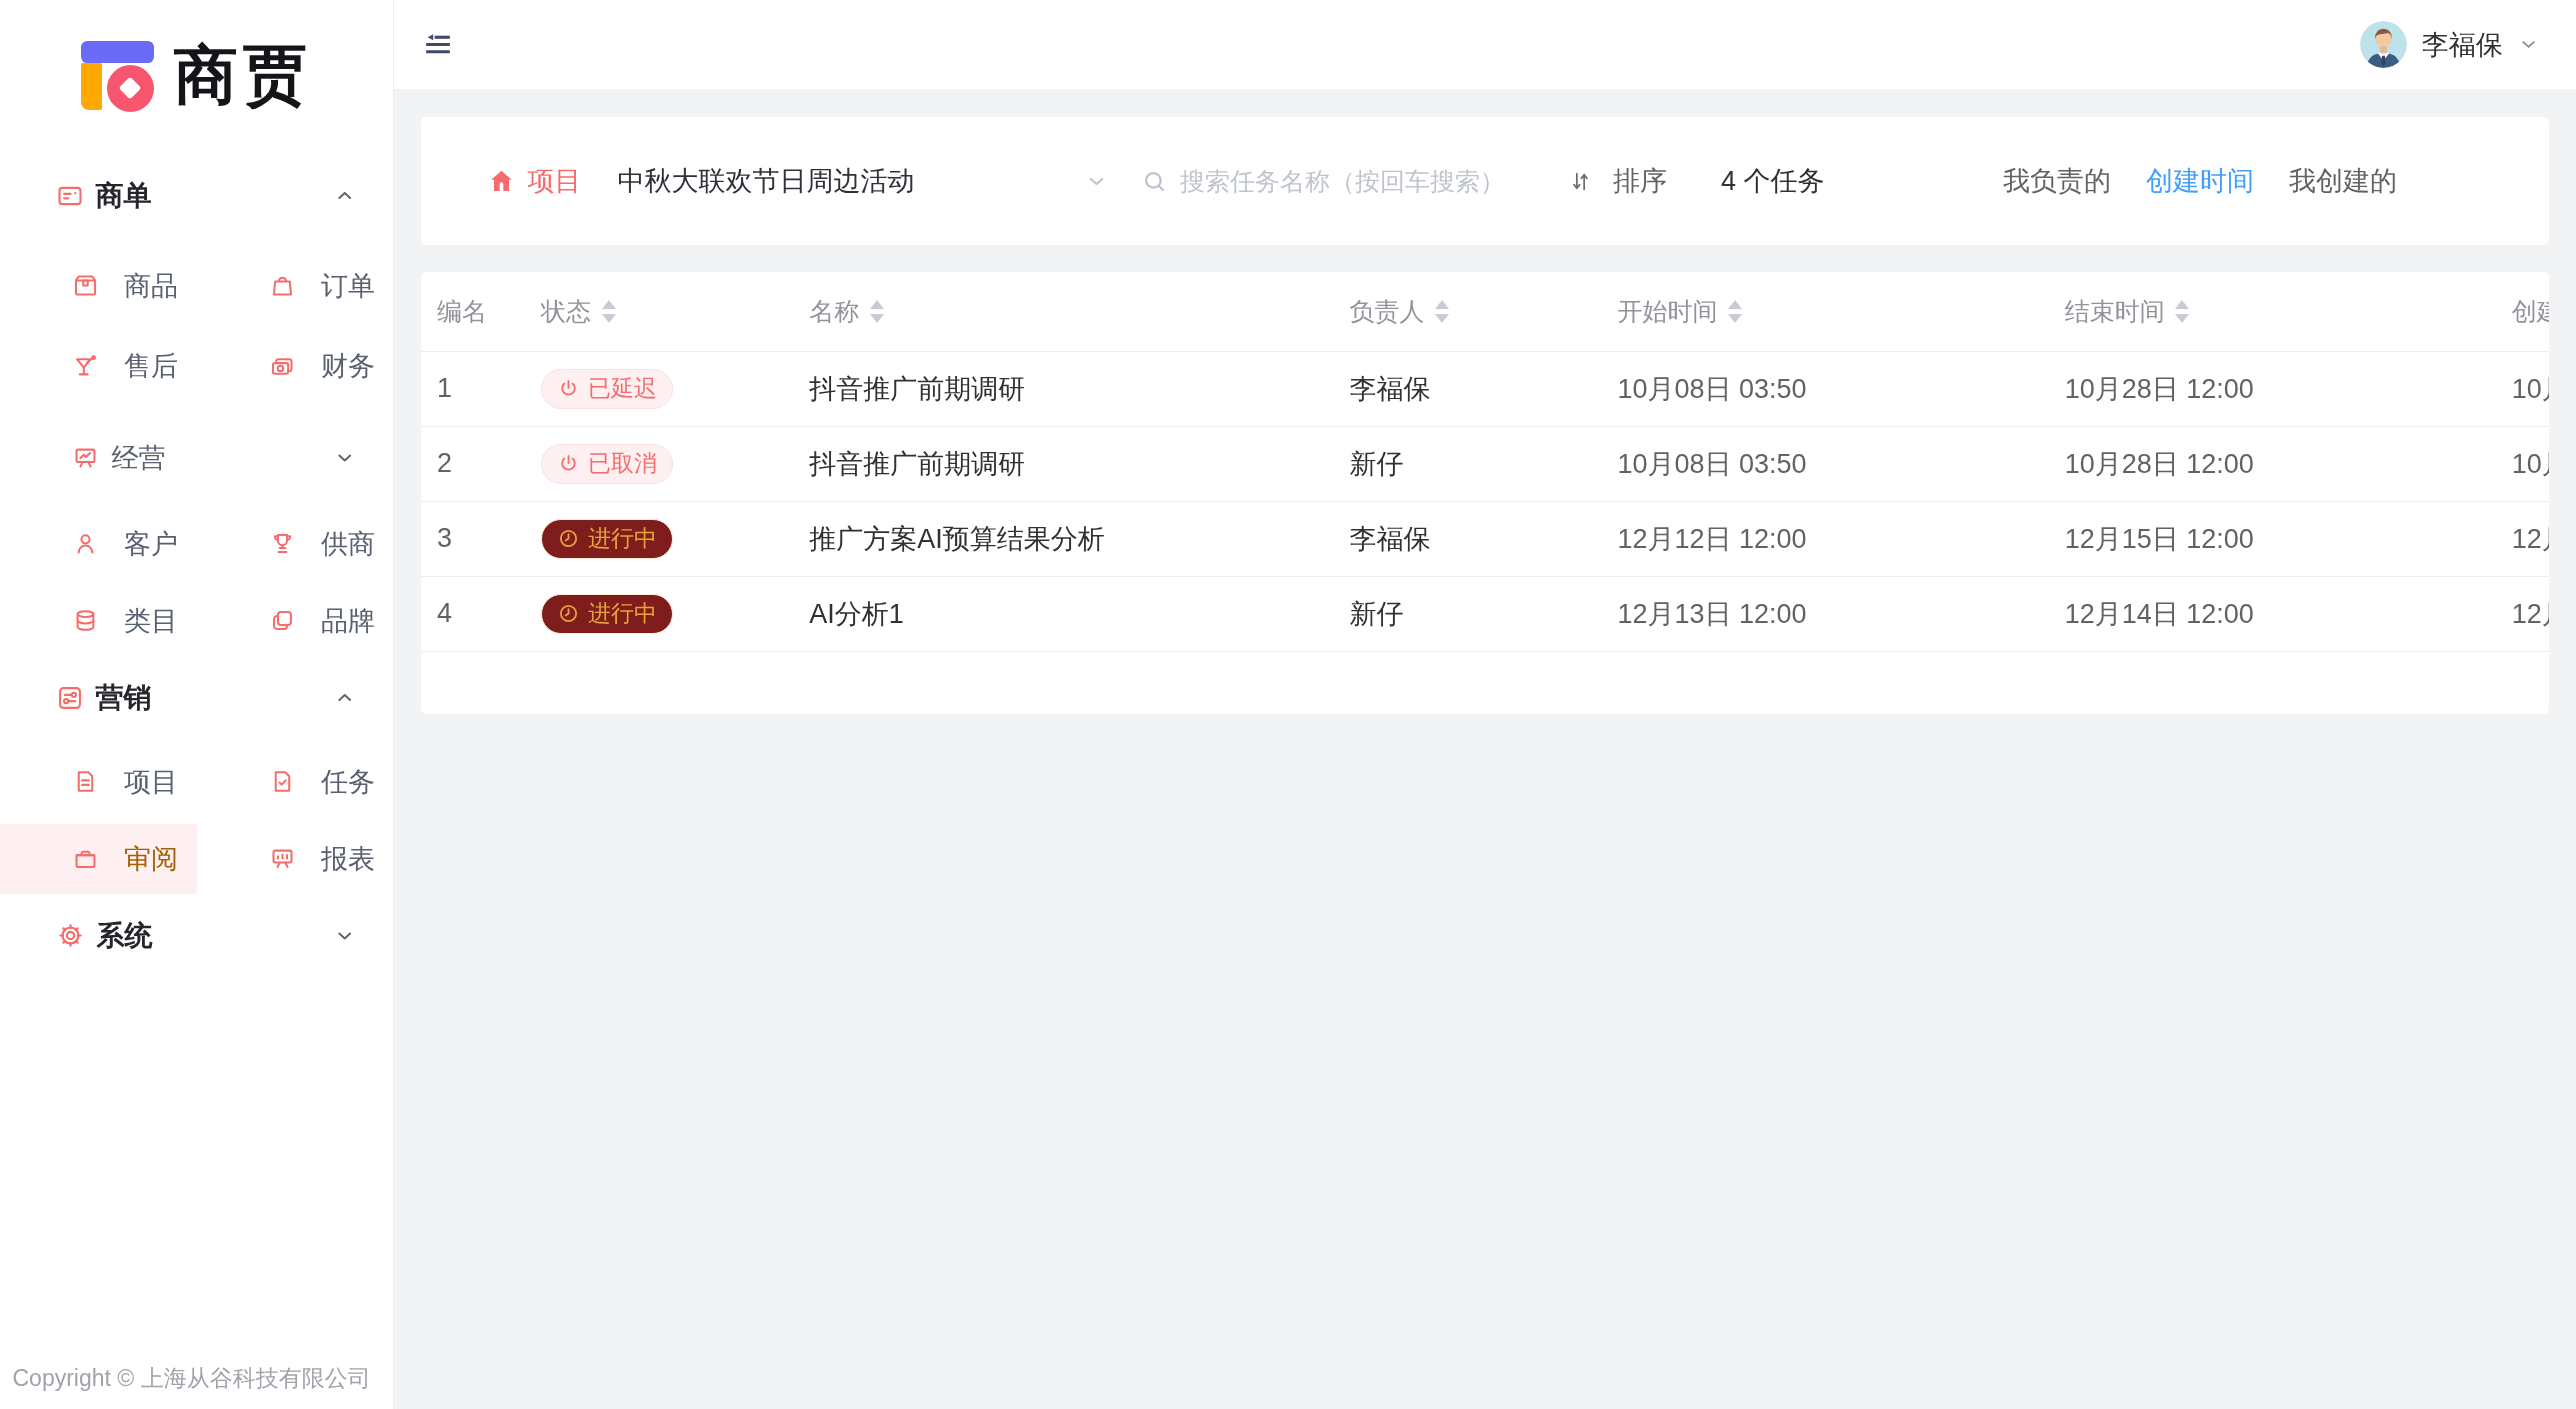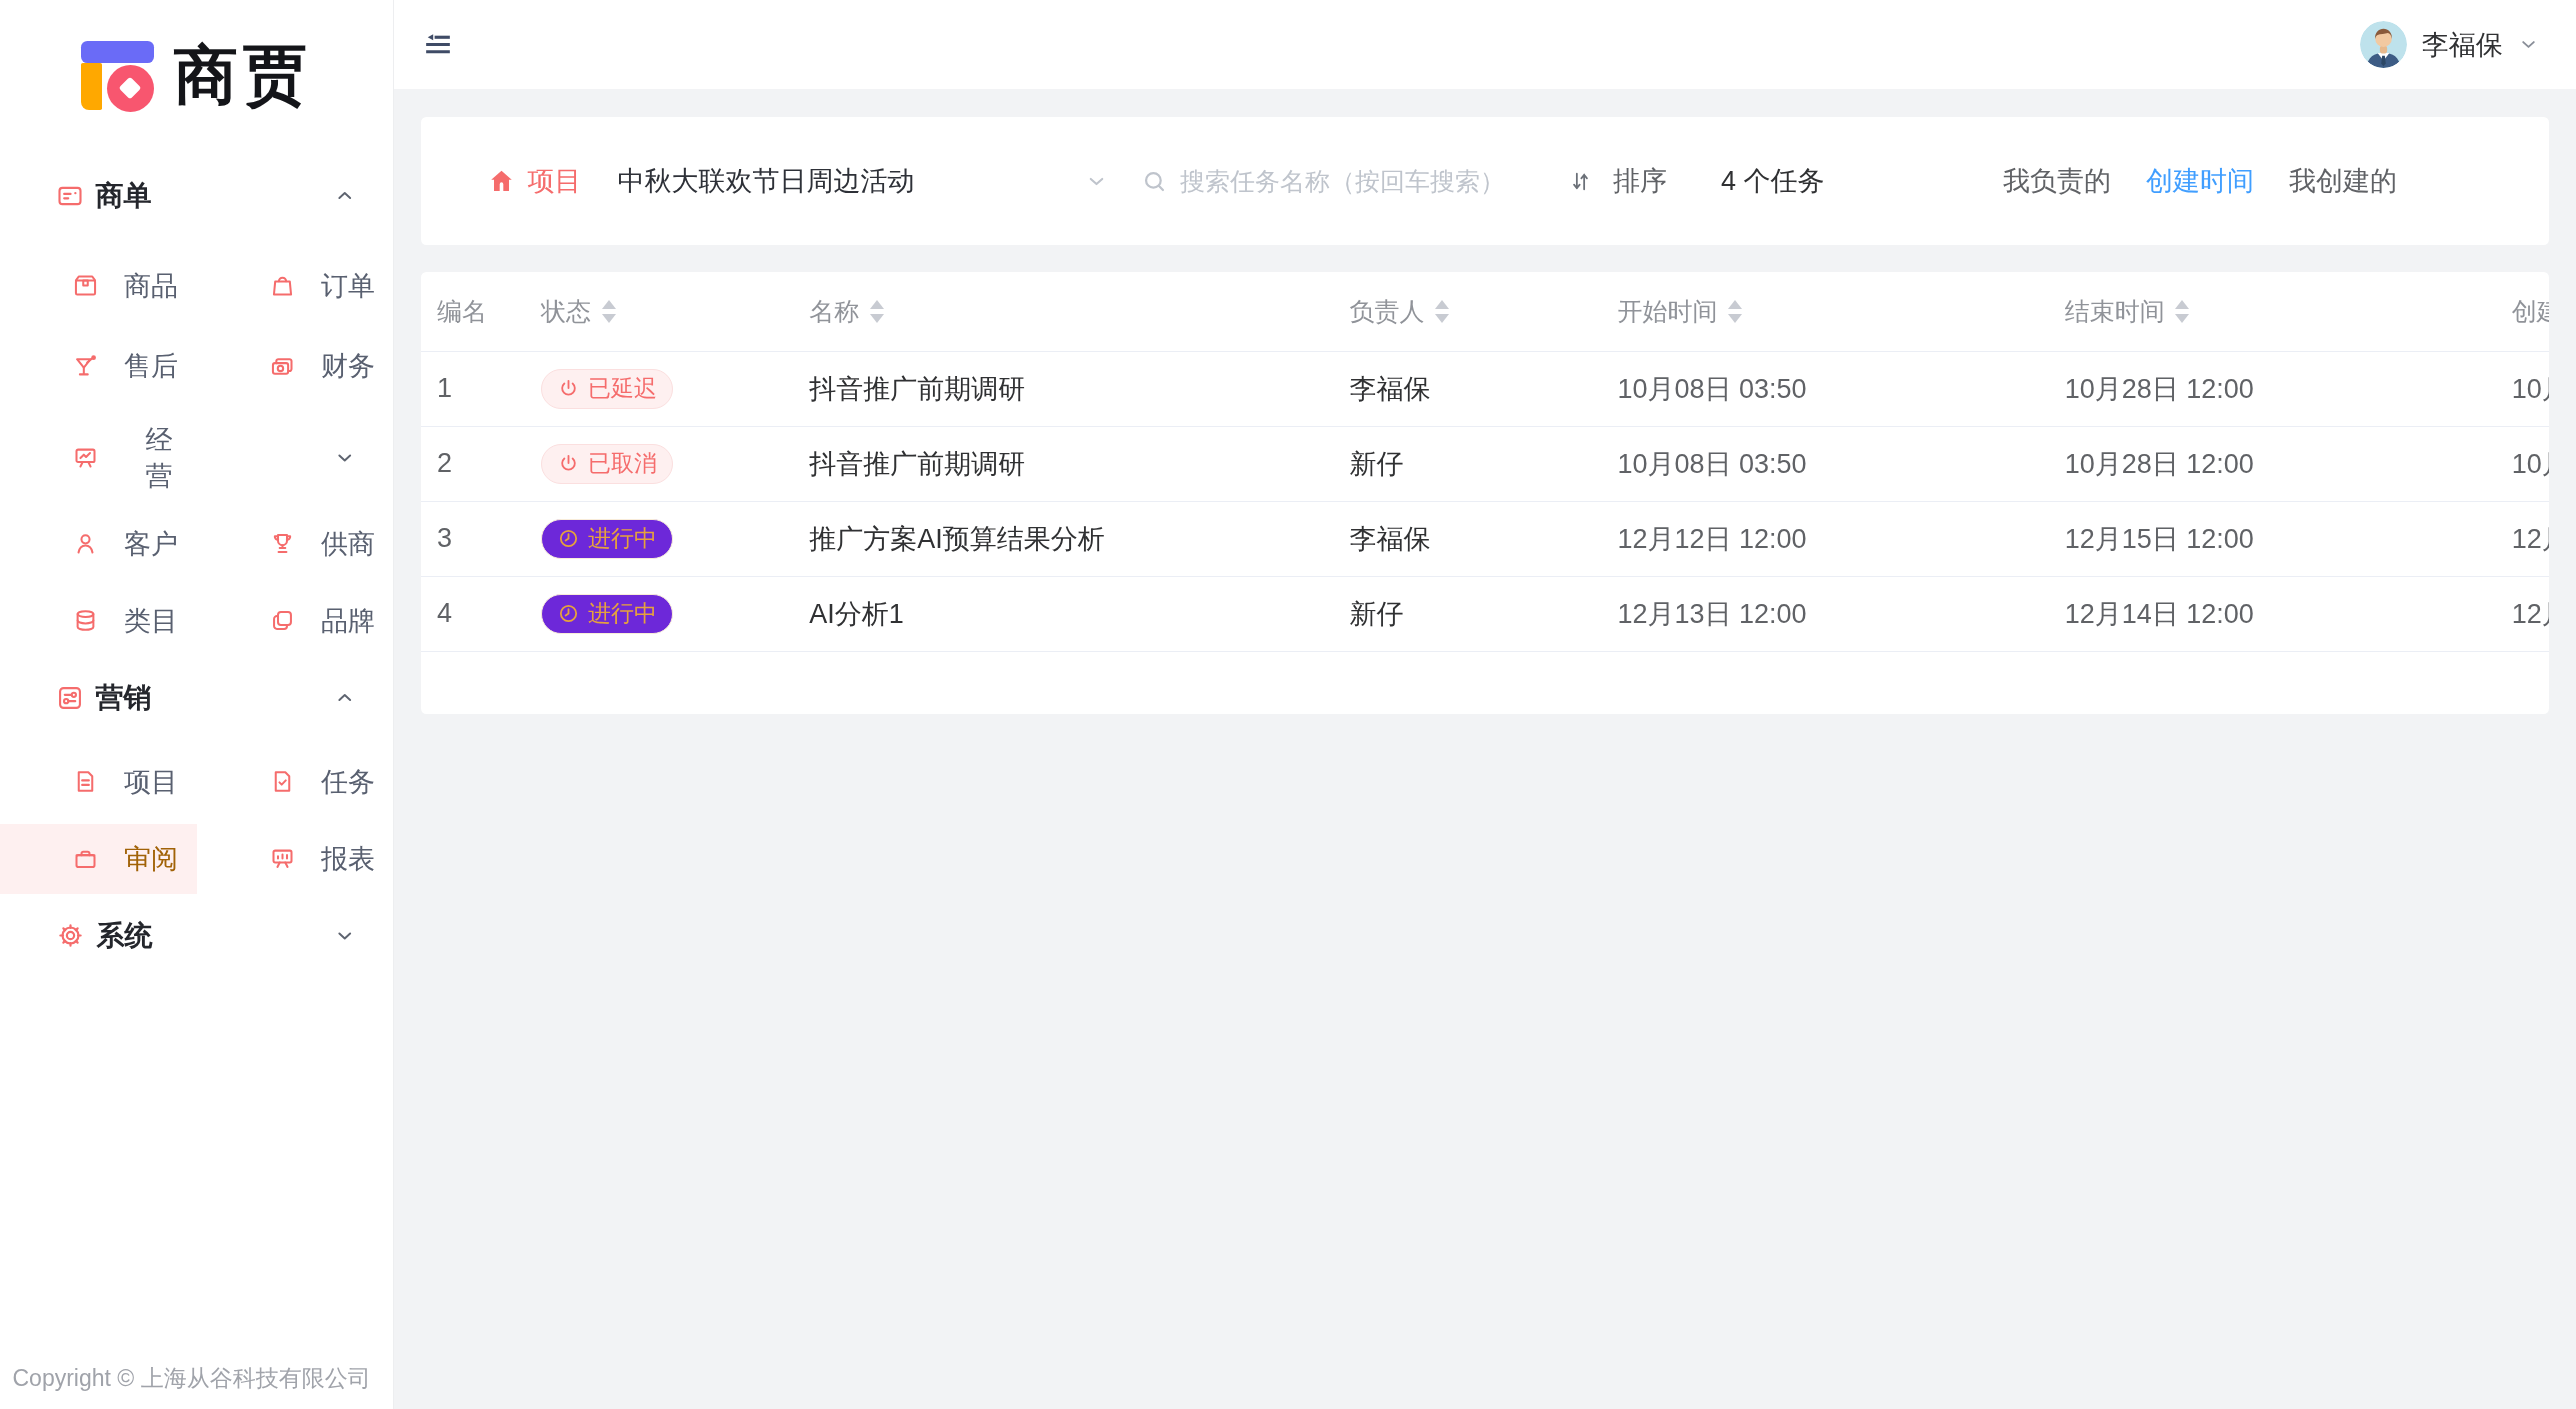--- a/index.html
+++ b/index.html
@@ -26,21 +26,21 @@
   .m15{margin-top:13.4px}.m4{margin-top:3.6px}.m16{margin-top:14.3px}.m10{margin-top:9px}.m8{margin-top:7.2px}
   .menu-section { padding-left:56px; cursor:pointer; }
   .menu-section .sec-label { font-size:28px; font-weight:700; color:#24262C; margin-left:11.6px; }
   .sec-chevron { margin-left:auto; margin-right:39px; }
   .menu-pair { }
   .menu-cell { width:197px; height:70px; display:flex; align-items:center; padding-left:72px; cursor:pointer; }
   .menu-cell .item-label { font-size:27px; color:#596070; margin-left:25px; }
   .menu-cell.active { background:#FEF0F0; }
   .menu-cell.active .item-label { color:#a16207; }
   .menu-single { cursor:pointer; }
-  .menu-single .cellwrap { width:197px; display:flex; align-items:center; padding-left:72px;gap:34px; }
+  .menu-single .cellwrap { width:197px; display:flex; align-items:center; padding-left:72px; }
   .menu-single .item-label { font-size:27px; color:#596070; margin-left:12.5px; }
   .icon-red { color:#F56C6C; }
   .copyright { position:absolute; left:12.5px; bottom:16px; font-size:23px; color:#A0A3AA; white-space:nowrap; }
 
   
   .topbar { position:absolute; left:394px; top:0; width:2182px; height:89px; background:#FFFFFF;
     display:flex; align-items:center; padding:0 36px 0 23px; }
   .collapse-btn { background:none; border:none; cursor:pointer; padding:5.4px; }
   .user { margin-left:auto; display:flex; align-items:center; gap:14.3px; cursor:pointer; }
   .avatar { width:47px; height:47px; border-radius:50%; overflow:hidden; flex:0 0 auto; }
@@ -70,21 +70,21 @@
   tbody td { height:75px; font-size:27px; color:#606266; border-bottom:0.9px solid #EBEEF5; }
   .cell-name, .cell-owner { color:#303133; }
   .th-inner { display:inline-flex; align-items:center; }
   .caret-wrap { display:inline-flex; flex-direction:column; gap:4.5px; margin-left:10.7px; }
   .caret-up { width:0; height:0; border-left:7.2px solid transparent; border-right:7.2px solid transparent; border-bottom:9px solid #C8CBD2; }
   .caret-down { width:0; height:0; border-left:7.2px solid transparent; border-right:7.2px solid transparent; border-top:9px solid #C8CBD2; }
 
   .status-badge { display:inline-flex; align-items:center; gap:8px; height:40px; padding:0 15px;
     border-radius:20.6px; border:0.9px solid transparent; font-size:23px; }
   .status-badge.danger { color:#F56C6C; background:#FEF0F0; border-color:#FBDFDF; }
-  .status-badge.warning { color:#E6A23C; background:#6d28d9; border-color:#F8ECD9; }
+  .status-badge.warning { color:#E6A23C; background:#7f1d1d; border-color:#F8ECD9; }
 </style>
 </head>
 <body>
 
 <div class="app">
 
   <aside class="sidebar">
     <div class="logo">
       <div class="logo-mark">
         <div class="lm-blue"></div>

